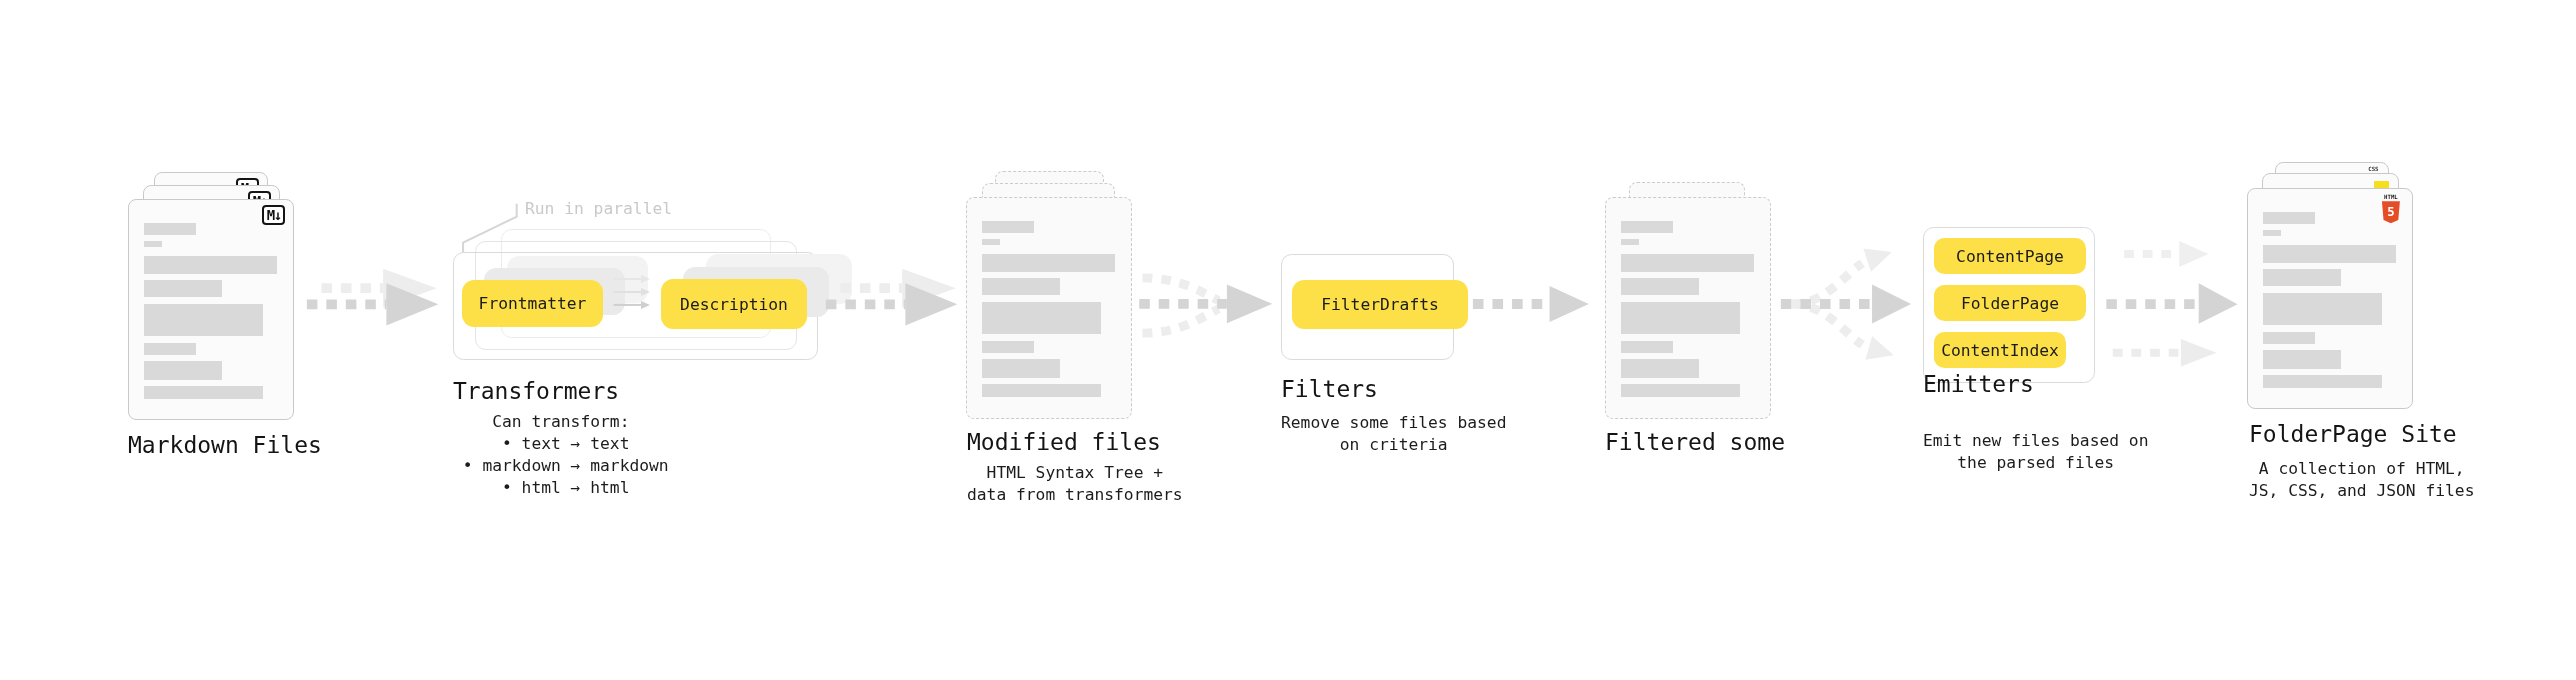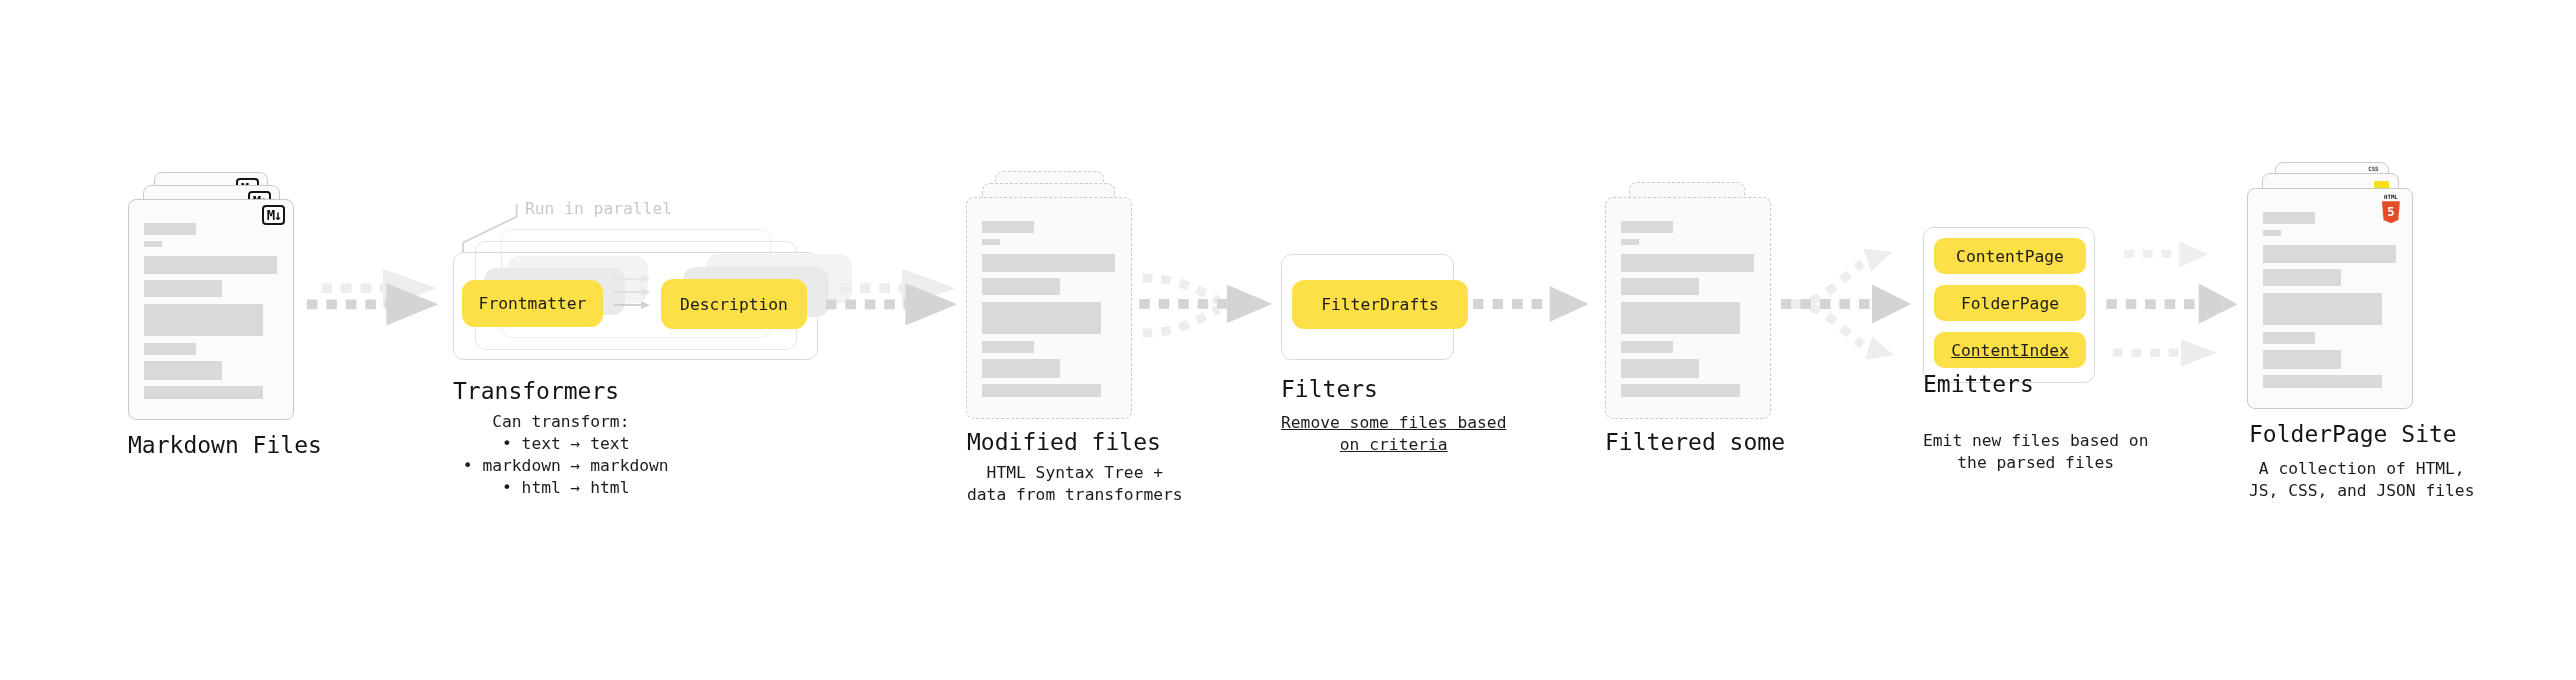--- a/index.html
+++ b/index.html
@@ -141,21 +141,21 @@
     <path d="M 8,12 C 55,12 78,28 102,40" fill="none" stroke="#ededed" stroke-width="11" stroke-dasharray="12 11"></path>
     <path d="M 8,80 C 55,80 78,62 102,50" fill="none" stroke="#ededed" stroke-width="11" stroke-dasharray="12 11"></path>
     <line x1="4" y1="44" x2="112" y2="44" stroke="#d4d4d4" stroke-width="12" stroke-dasharray="13 11"></line>
     <polygon points="112,20 168,44 112,68" fill="#d4d4d4"></polygon>
   </svg>
 
   <div>
     <div class="container" style="left:1281px;top:254px;width:173px;height:106px;"></div>
     <div class="pill" style="left:1292px;top:280px;width:176px;height:49px;">FilterDrafts</div>
     <div class="g-title" style="left:1281px;top:376px;">Filters</div>
-    <div class="g-caption" style="left:1281px;top:412px;text-decoration:underline;">
+    <div class="g-caption" style="left:1281px;top:412px;">
       <div>Remove some files based</div>
       <div>on criteria</div>
     </div>
   </div>
 
   <svg class="arrow-svg" style="left:1468px;top:281px;" width="124" height="46" viewBox="0 0 152 56">
     <line x1="6" y1="28" x2="100" y2="28" stroke="#d4d4d4" stroke-width="12" stroke-dasharray="13 11"></line>
     <polygon points="100,6 148,28 100,50" fill="#d4d4d4"></polygon>
   </svg>
 
@@ -182,21 +182,21 @@
     <path d="M 20,76 C 60,76 82,110 106,126" fill="none" stroke="#ededed" stroke-width="11" stroke-dasharray="12 11"></path>
     <polygon points="0,-15 32,0 0,15" fill="#ededed" transform="translate(114,130) rotate(16)"></polygon>
     <line x1="6" y1="76" x2="118" y2="76" stroke="#d4d4d4" stroke-width="12" stroke-dasharray="13 11"></line>
     <polygon points="118,52 166,76 118,100" fill="#d4d4d4"></polygon>
   </svg>
 
   <div>
     <div class="container" style="left:1923px;top:227px;width:172px;height:156px;"></div>
     <div class="pill" style="left:1934px;top:238px;width:152px;height:36px;border-radius:10.6px;">ContentPage</div>
     <div class="pill" style="left:1934px;top:285px;width:152px;height:36px;border-radius:10.6px;">FolderPage</div>
-    <div class="pill" style="left:1934px;top:332px;width:152px;height:36px;border-radius:10.6px;text-decoration:underline;">ContentIndex</div>
+    <div class="pill" style="left:1934px;top:332px;width:132px;height:36px;border-radius:10.6px;">ContentIndex</div>
     <div class="g-title" style="left:1923px;top:371px;">Emitters</div>
     <div class="g-caption" style="left:1923px;top:430px;">
       <div>Emit new files based on</div>
       <div>the parsed files</div>
     </div>
   </div>
 
   <svg class="arrow-svg" style="left:2103px;top:241px;" width="146" height="128" viewBox="0 0 180 158">
     <line x1="26" y1="16" x2="94" y2="16" stroke="#efefef" stroke-width="10" stroke-dasharray="12 11"></line>
     <polygon points="94,0 130,16 94,32" fill="#efefef"></polygon>

